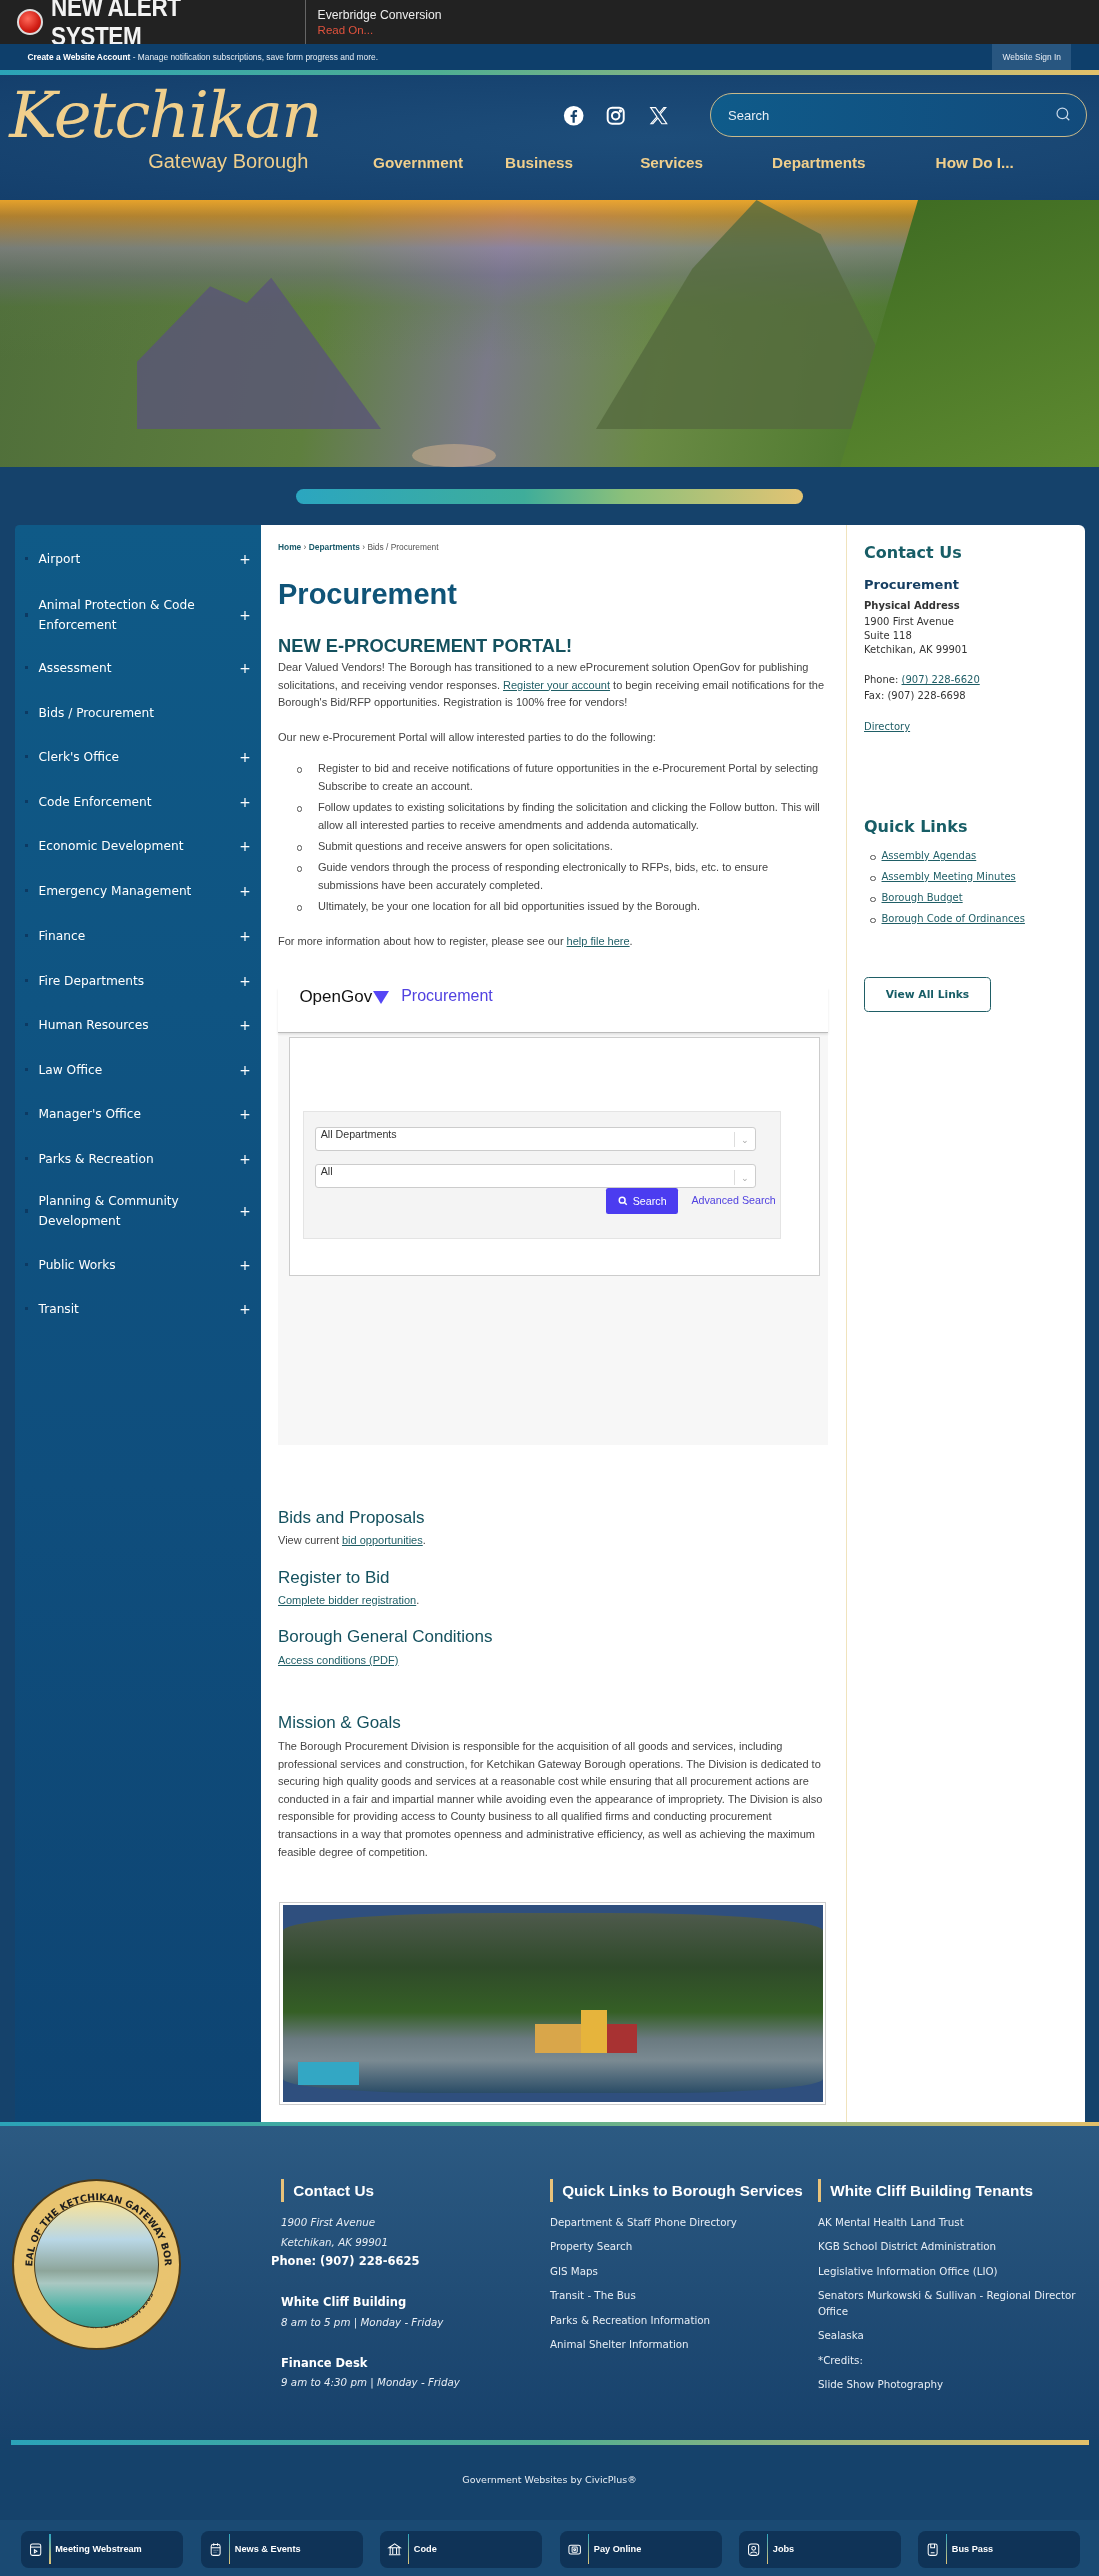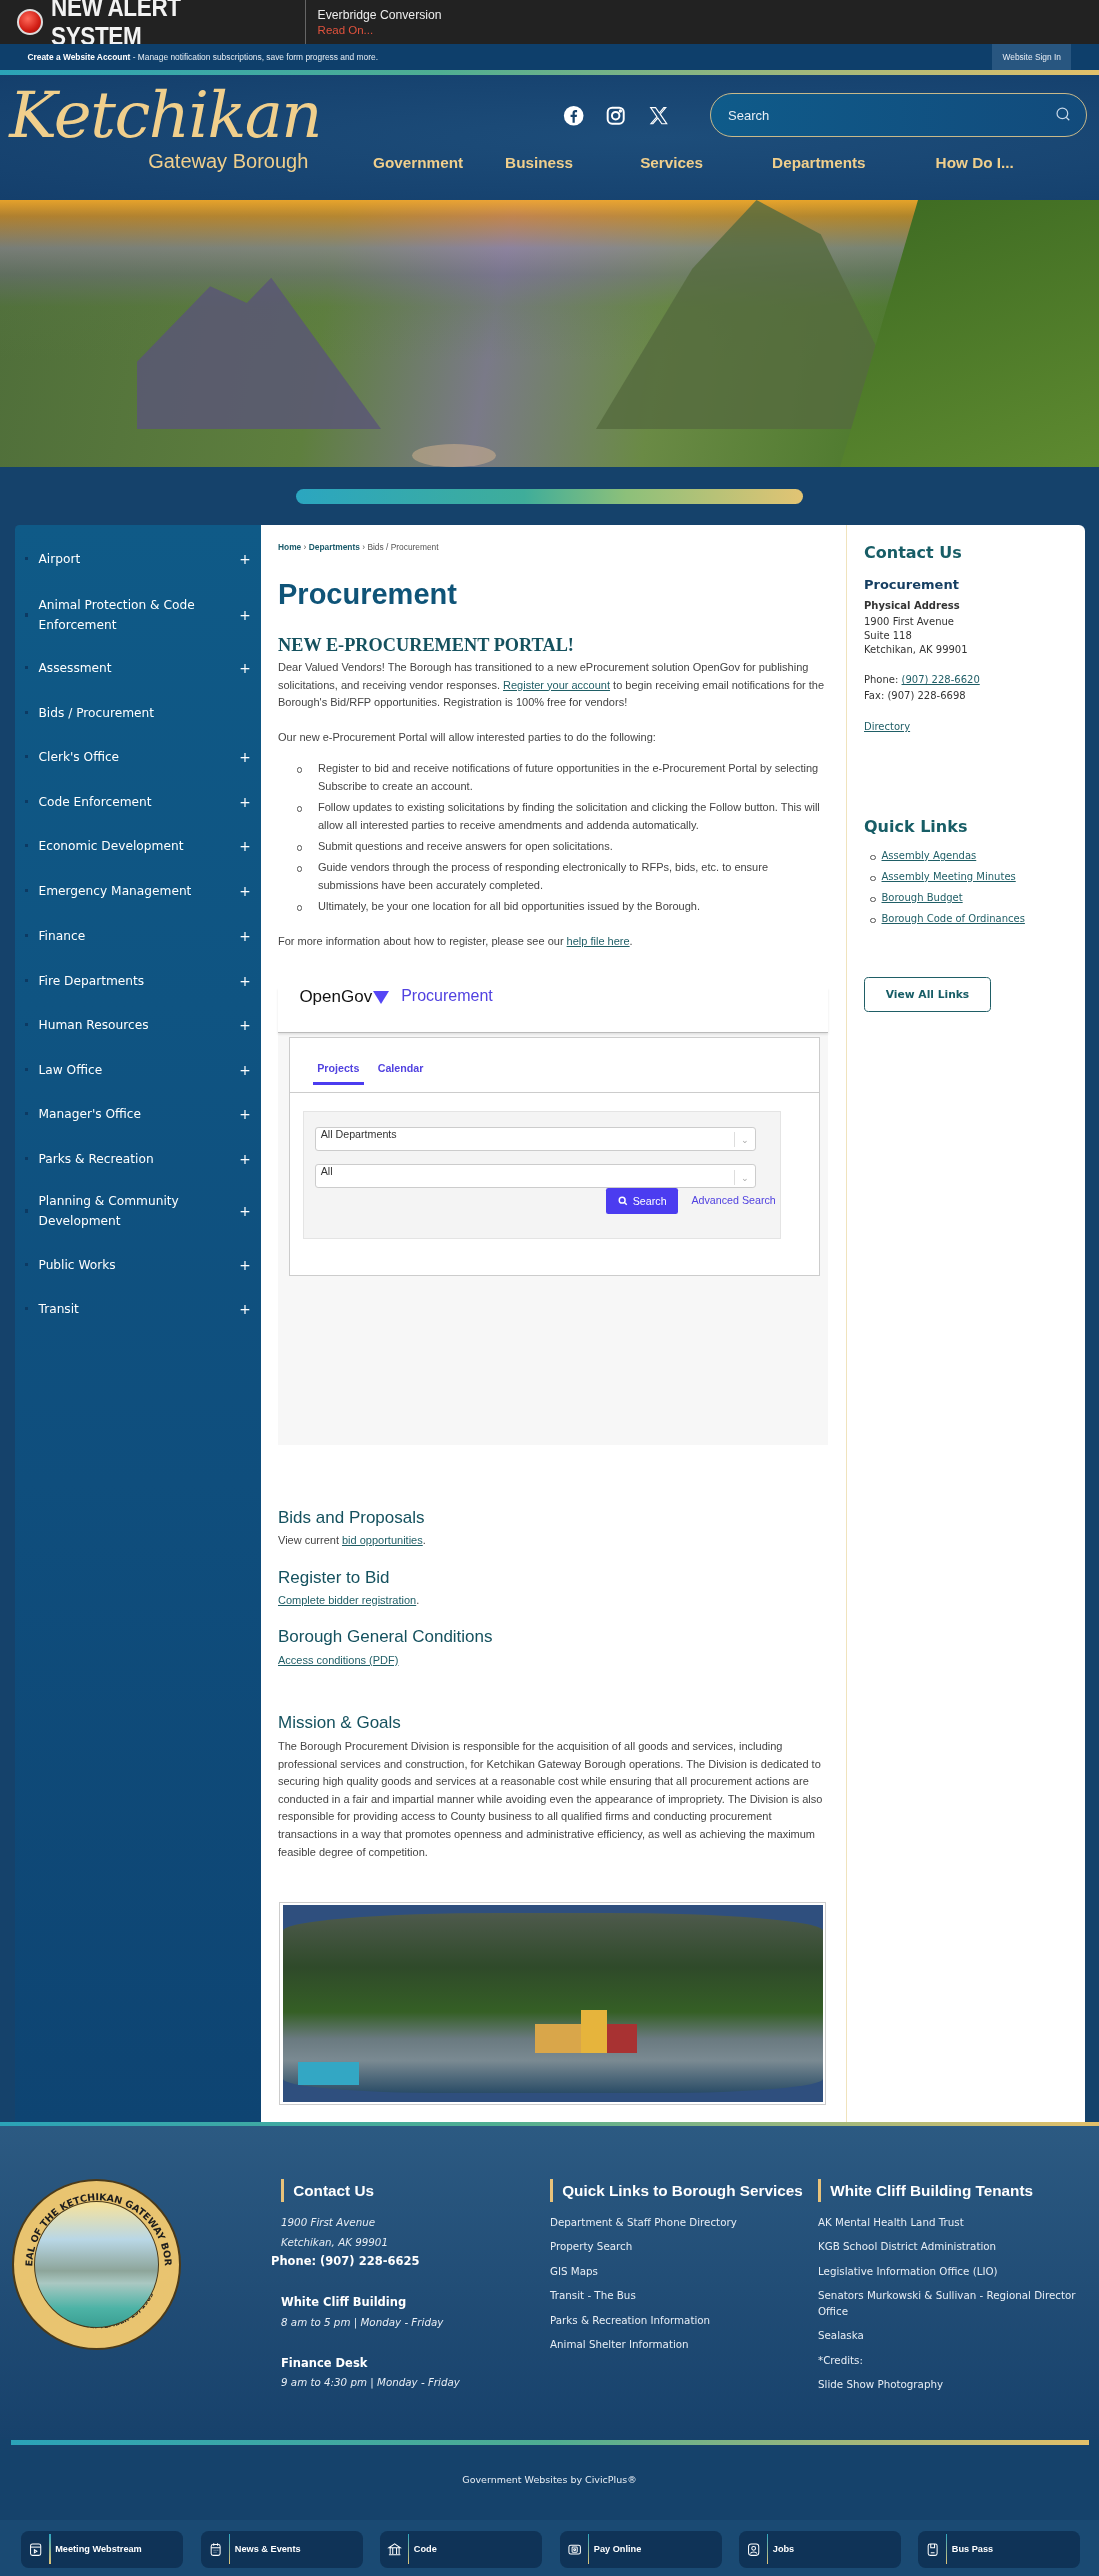--- a/index.html
+++ b/index.html
@@ -38,21 +38,21 @@
 .progress-band{position:absolute;left:296px;top:489px;width:507px;height:14.5px;border-radius:7.6px;background:linear-gradient(90deg,#2ba6c0,#3fad9a 45%,#8cc07a 65%,#e2c474)}
 .sidebar{position:absolute;left:14.5px;top:525px;width:247px;height:1597px;background:linear-gradient(180deg,#0f5a87,#0f4e7d 60%,#0e4472);border-radius:4.6px 0 0 0}
 .side-item{position:absolute;left:0;width:247px;display:flex;align-items:center;justify-content:space-between;padding:0 10.7px 0 24px;color:#fff;font-size:12.2px;font-family:"DejaVu Sans",sans-serif}
 .side-item .bullet{position:absolute;left:10.7px;width:3.1px;height:3.1px;background:#0c3a63}
 .side-item .lbl{line-height:20px;max-width:183px}
 .side-item .plus{font-size:13.7px;color:#fff}
 .content{position:absolute;left:261px;top:525px;width:585px;height:1597px;background:#fff}
 .breadcrumb{position:absolute;left:17px;top:17px;font-size:8.4px;font-family:"Liberation Sans",sans-serif;color:#555}
 .breadcrumb a{color:#1a5a6a;font-weight:bold;text-decoration:none}
 .page-title{position:absolute;left:17px;top:53px;font-family:"Liberation Sans",sans-serif;font-weight:bold;font-size:29px;color:#0f5478}
-.h-portal{position:absolute;left:17px;top:110px;font-family:Liberation Serif, serif;font-weight:bold;font-size:18.3px;color:#14515e}
+.h-portal{position:absolute;left:17px;top:110px;font-family:Liberation Sans, sans-serif;font-weight:bold;font-size:18.3px;color:#14515e}
 .para{position:absolute;left:17px;width:550px;font-family:"Liberation Sans",sans-serif;font-size:11px;line-height:17.6px;color:#444}
 .para a{color:#1f5e66;text-decoration:underline}
 .bullets{position:absolute;left:34px;top:235px;width:534px;list-style:none;font-family:"Liberation Sans",sans-serif;font-size:11px;line-height:17.6px;color:#444}
 .bullets li{position:relative;padding-left:23px;margin-bottom:3.8px}
 .bullets li::before{content:"";position:absolute;left:1.5px;top:6.9px;width:3.8px;height:3.8px;border:0.8px solid #555;border-radius:50%}
 .og-wrap{position:absolute;left:17px;top:462px;width:550px;height:458px;background:#f7f7f7}
 .og-head{position:absolute;left:0;top:0;width:550px;height:46px;background:#fff;border-bottom:1.5px solid #bbb;box-shadow:0 1.5px 2.3px rgba(0,0,0,.1);display:flex;align-items:flex-start;padding-left:21.4px}
 .og-logo{font-family:"Liberation Sans",sans-serif;font-size:17px;color:#111;display:flex;align-items:center}
 .og-logo .tri{width:0;height:0;border-left:8.4px solid transparent;border-right:8.4px solid transparent;border-top:13.7px solid #5546f5;margin-left:0.8px}
 .og-title{font-family:"Liberation Sans",sans-serif;font-size:16px;color:#5142e0;margin-left:12.2px}
@@ -280,24 +280,20 @@
 
   <div class="og-wrap">
     <div class="og-head">
       <span class="og-logo">
           <span>OpenGov</span>
           <span class="tri"></span>
         </span>
       <span class="og-title">Procurement</span>
     </div>
     <div class="og-panel">
-      <div class="og-tabs">
-        <span class="og-tab active" style="left:27.5px">Projects</span>
-        <span class="og-tab" style="left:88px">Calendar</span>
-      </div>
       <div class="og-form">
         <div class="og-select" style="top:14.5px">
             <span>All Departments</span>
             <span class="chev">⌄</span>
           </div>
         <div class="og-select" style="top:52px">
             <span>All</span>
             <span class="chev">⌄</span>
           </div>
         <div class="og-search-btn">

